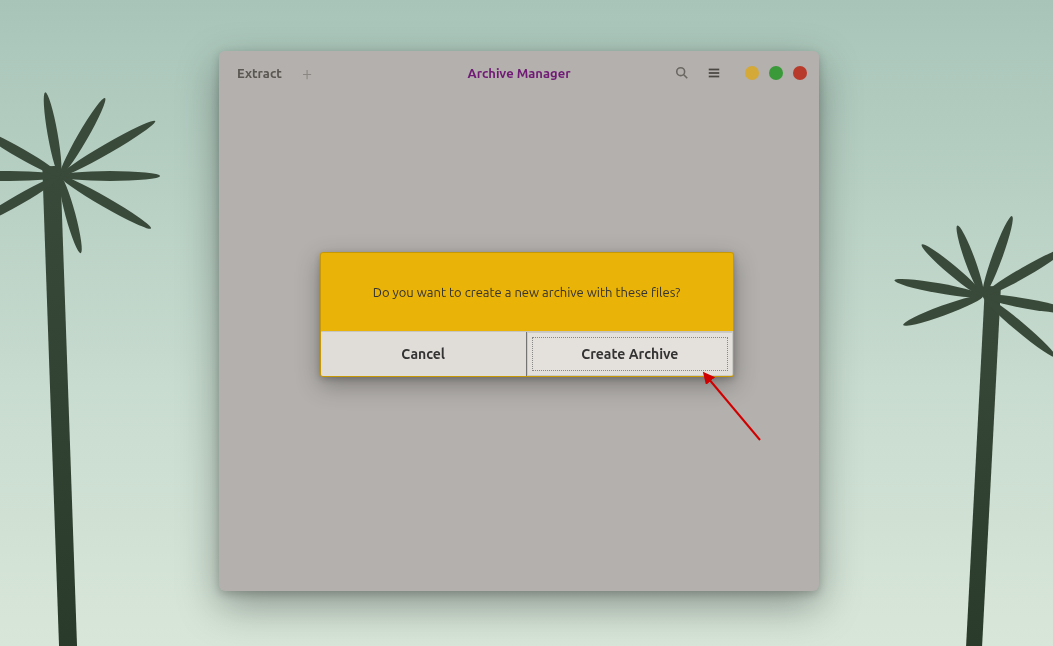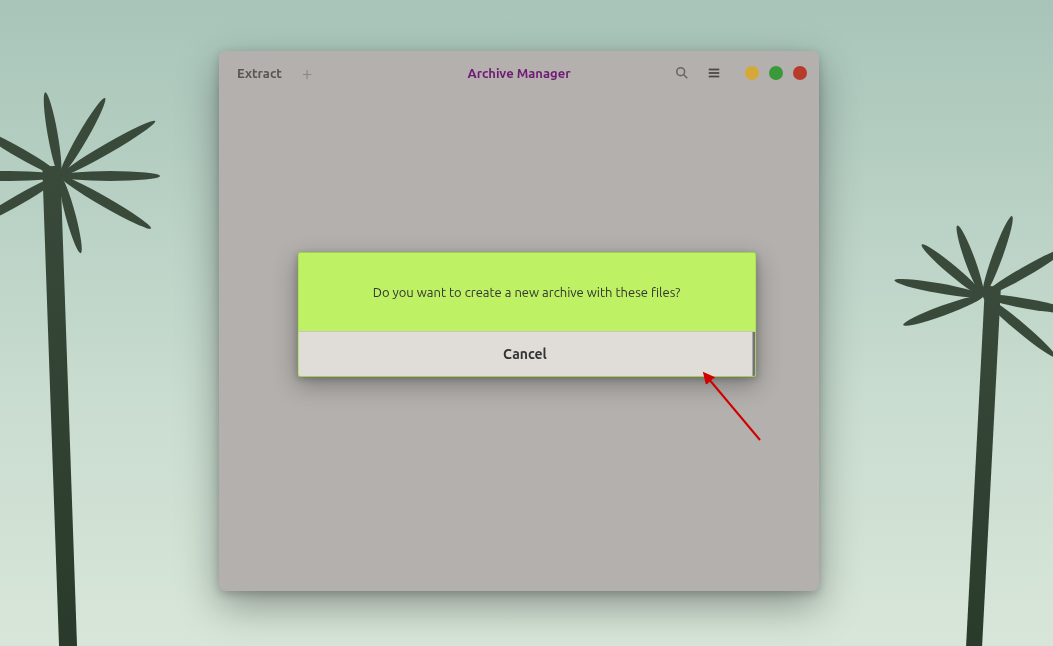--- a/index.html
+++ b/index.html
@@ -167,22 +167,22 @@
     .wc-min { background: #d4a938; }
     .wc-max { background: #3a9a3a; }
     .wc-close { background: #b83a2a; }
     
     
     .dialog {
       position: absolute;
       left: 50%;
       top: 252px;
       transform: translateX(-50%);
-      width: 459px;
-      background: #bef264;
+      width: 414px;
+      background: #eab308;
       border-radius: 3px;
       box-shadow: 0 8px 25px rgba(0,0,0,0.3), 0 2px 6px rgba(0,0,0,0.2);
       z-index: 20;
       overflow: hidden;
       border: 1px solid rgba(0,0,0,0.15);
     }
     
     .dialog-message {
       padding: 32px 20px;
       text-align: center;
@@ -200,21 +200,21 @@
       padding: 14px 0;
       text-align: center;
       font-weight: bold;
       font-size: 14px;
       color: #333;
       cursor: pointer;
       background: #e0ddd8;
     }
     
     .dialog-btn:first-child {
-      border-right: 3px solid #737373;
+      border-right: 1px solid #737373;
     }
     
     .dialog-btn.focused {
       background: #e4e1dc;
       box-shadow: inset 0 0 0 1px rgba(0,0,0,0.1);
       outline: 1px dotted #888;
       outline-offset: -6px;
     }
     
     
@@ -280,20 +280,21 @@
         <div class="wc-dot wc-close"></div>
       </div>
     </div>
   </div>
 </div>
 
 <div class="dialog">
   <div class="dialog-message">Do you want to create a new archive with these files?</div>
   <div class="dialog-buttons">
     <div class="dialog-btn">Cancel</div>
+    <div class="dialog-btn focused">Create Archive</div>
   </div>
 </div>
 
 <svg class="arrow" width="80" height="80">
   <defs>
     <marker id="ah" markerWidth="10" markerHeight="10" refX="2" refY="3" orient="auto">
       <path d="M0,0 L6,3 L0,6 Z" fill="#d00000"></path>
     </marker>
   </defs>
   <line x1="60" y1="70" x2="8" y2="8" stroke="#d00000" stroke-width="2" marker-end="url(#ah)"></line>

